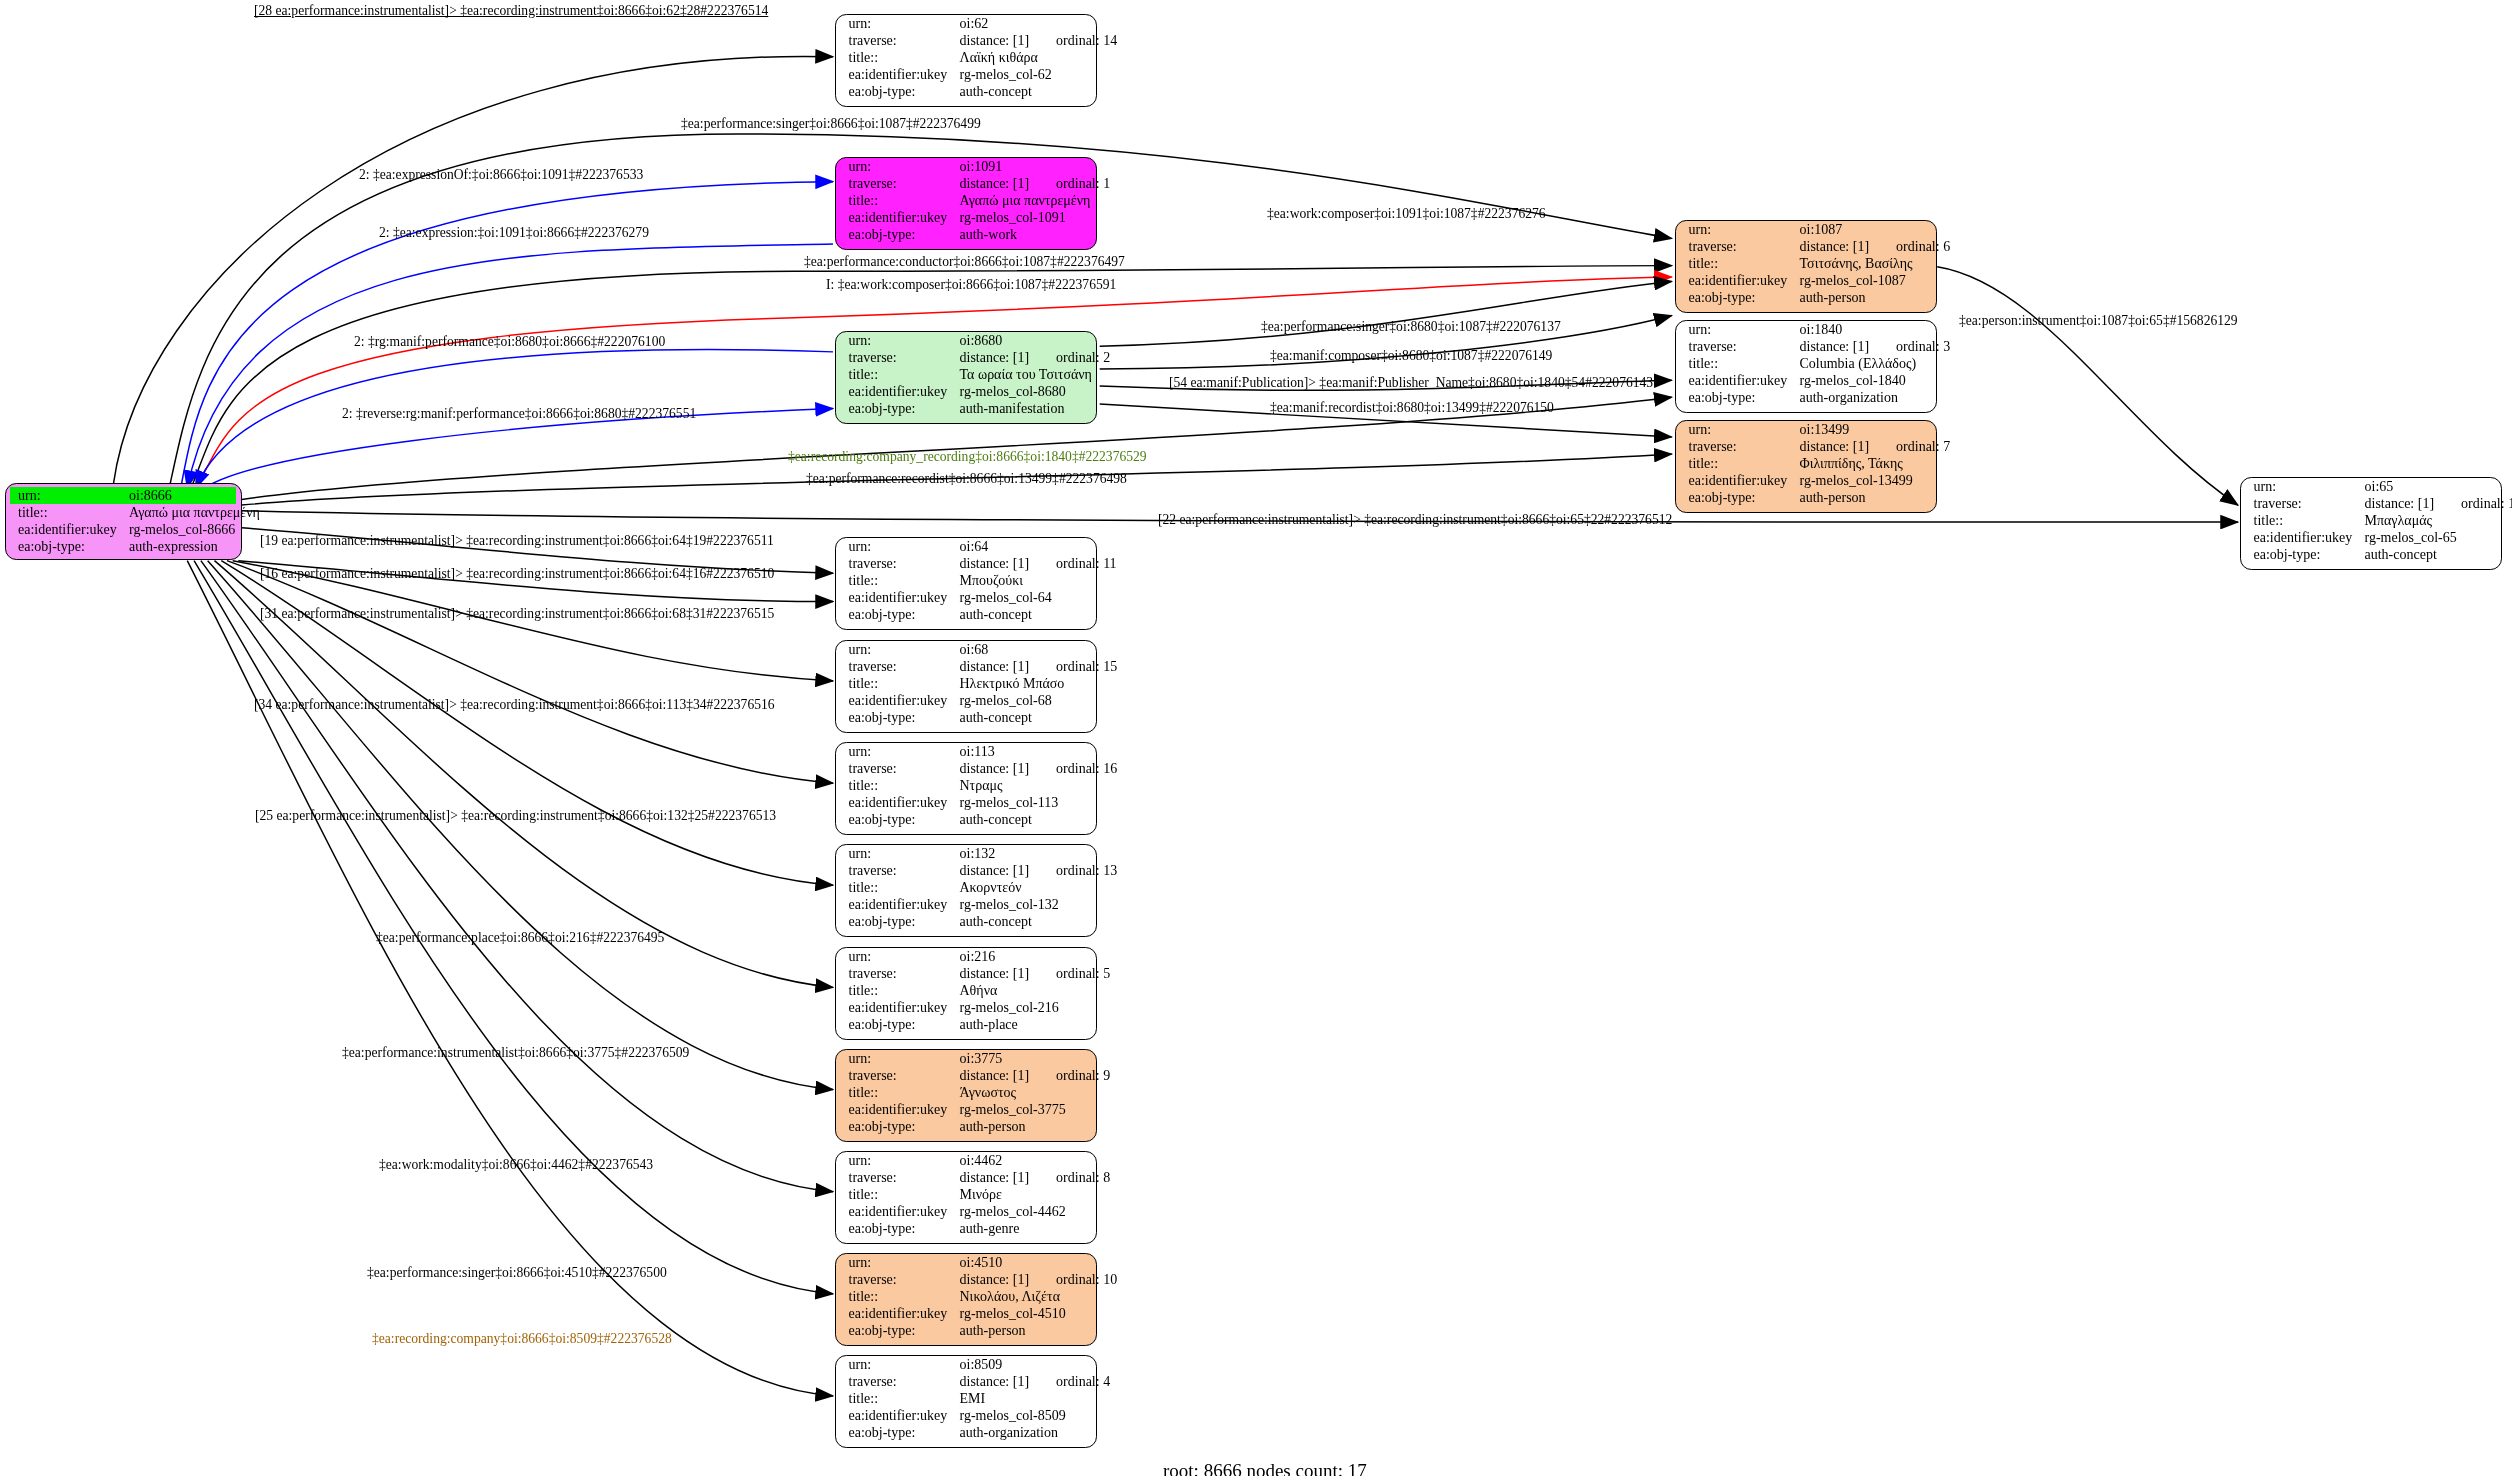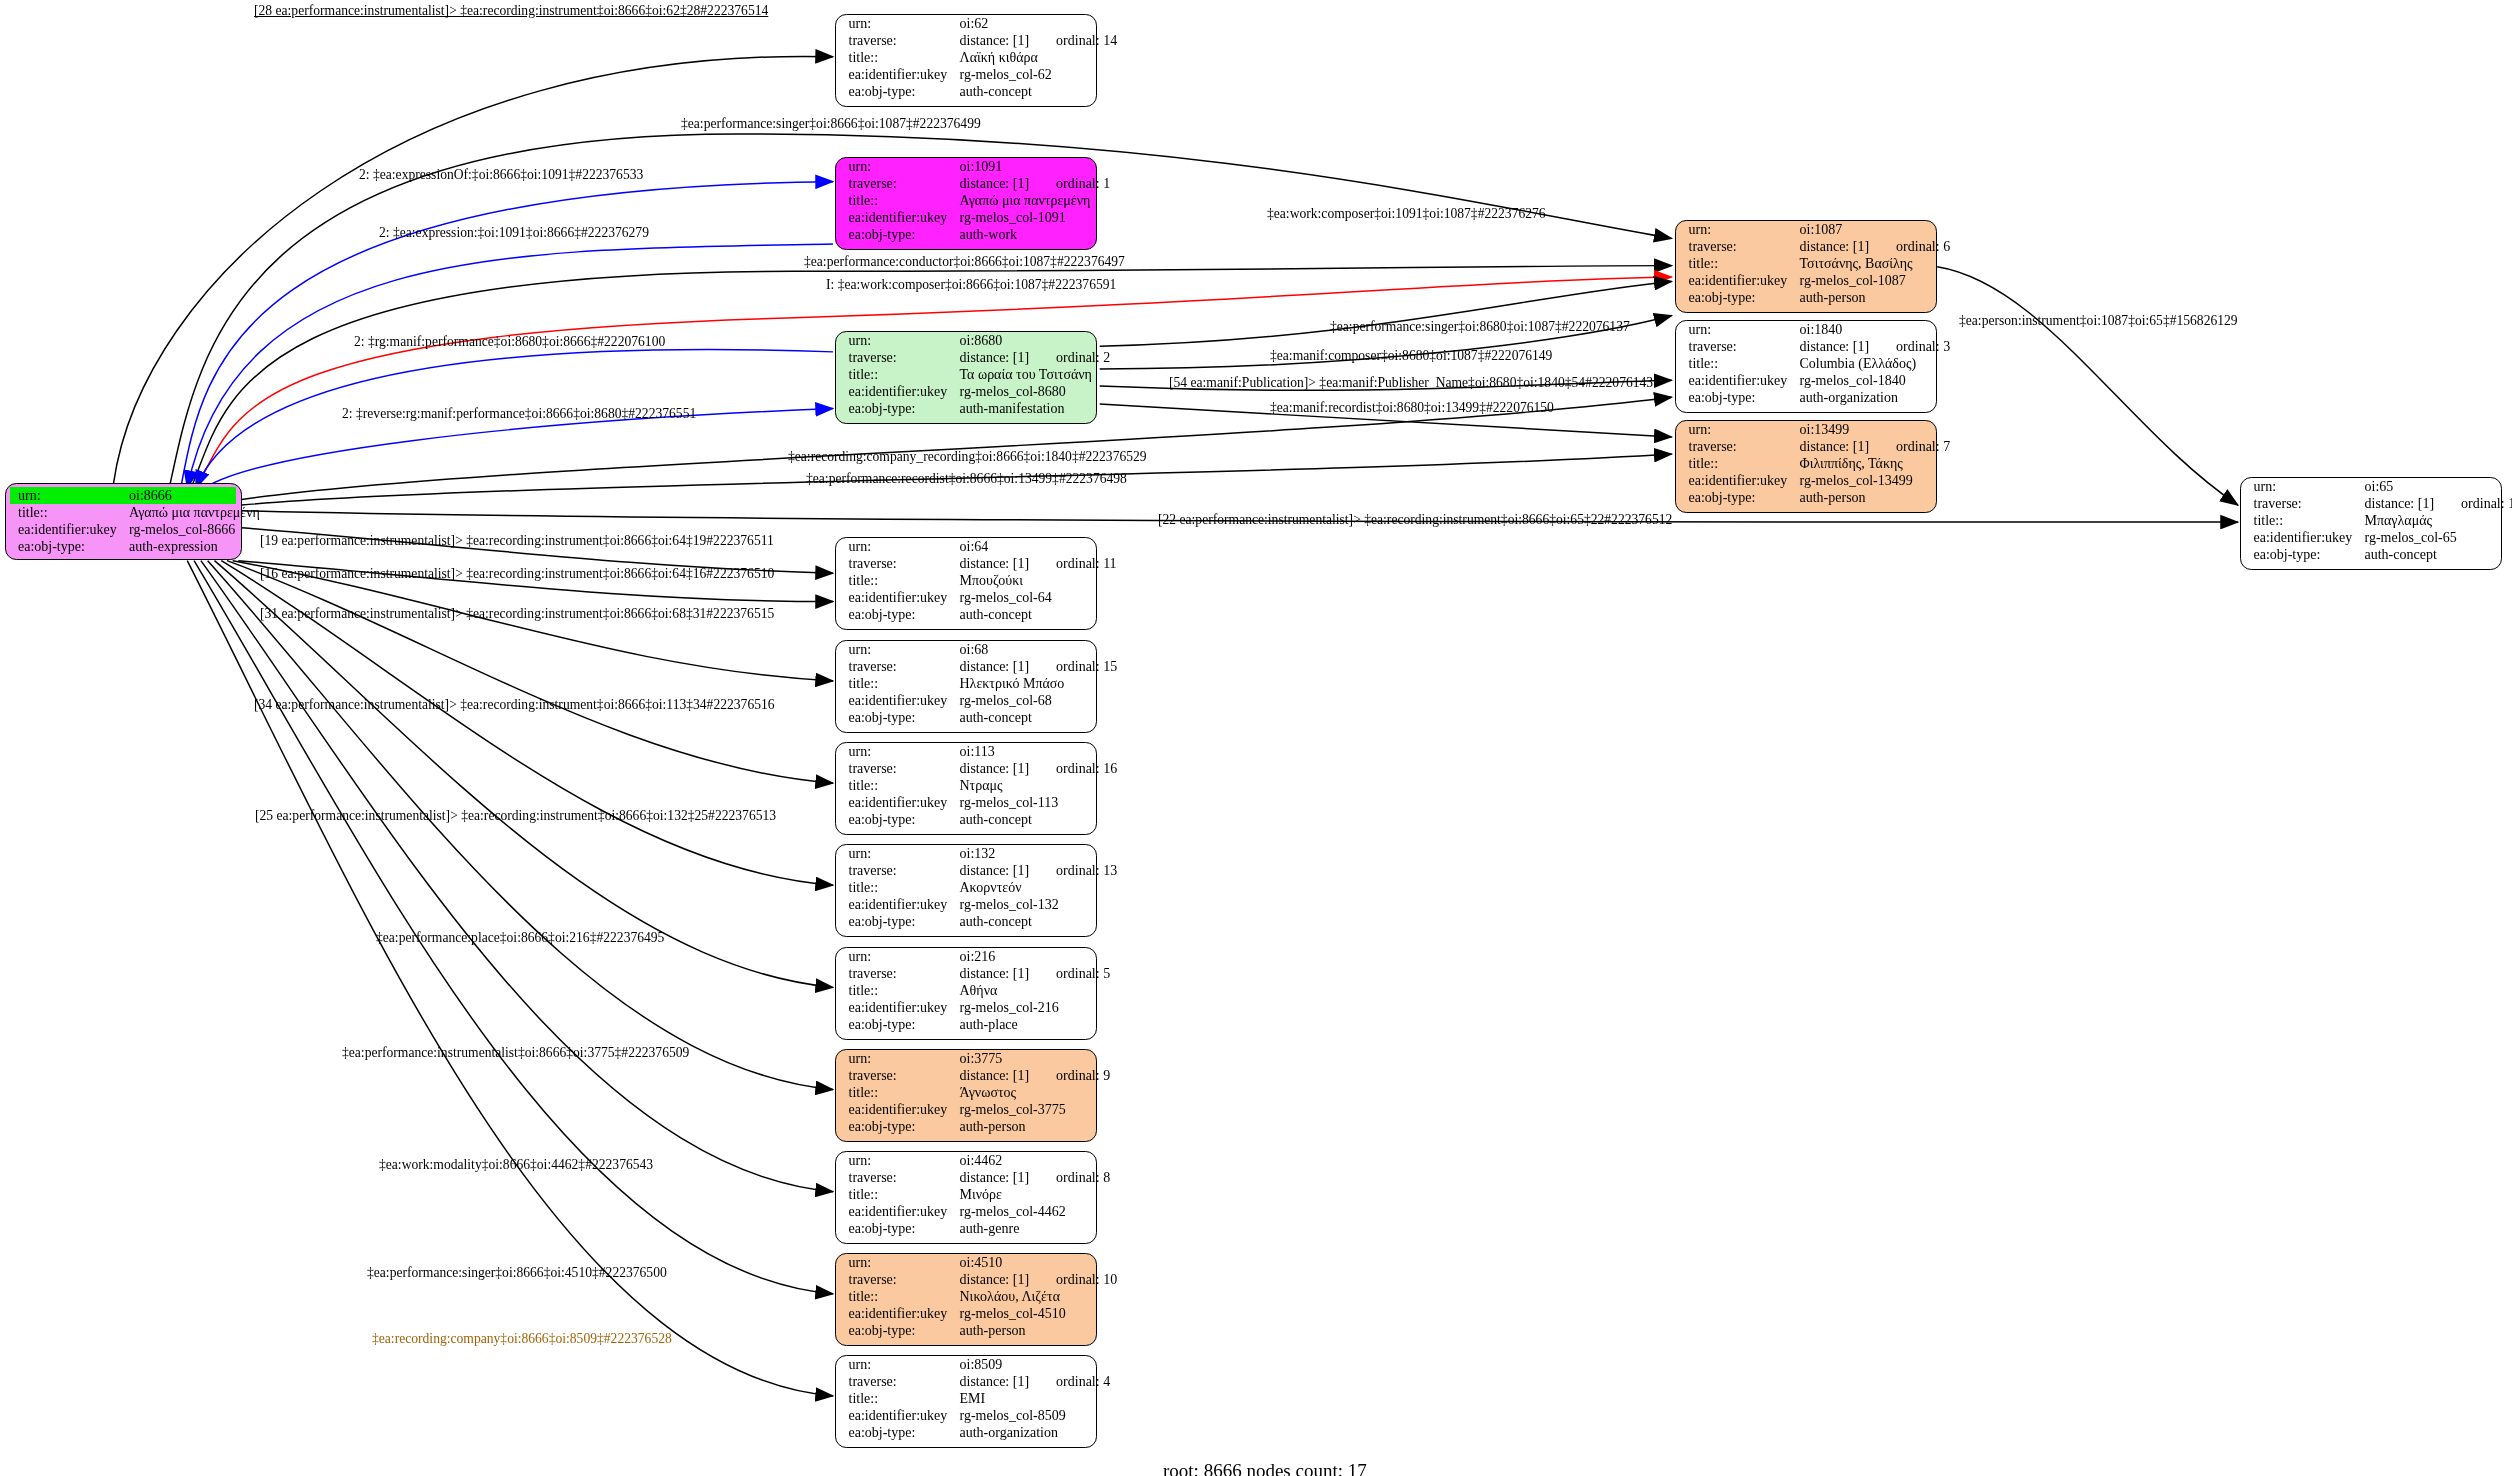--- a/index.html
+++ b/index.html
@@ -446,28 +446,28 @@
       </div>
     </div>
   <div id="labels-layer">
       <div class="elabel" style="left: 254px; top: 3.4px; color: rgb(0, 0, 0); text-decoration: underline;">[28 ea:performance:instrumentalist]&gt; ‡ea:recording:instrument‡oi:8666‡oi:62‡28#222376514</div>
       <div class="elabel" style="left: 681px; top: 116px; color: rgb(0, 0, 0);">‡ea:performance:singer‡oi:8666‡oi:1087‡#222376499</div>
       <div class="elabel" style="left: 359px; top: 167px; color: rgb(0, 0, 0);">2: ‡ea:expressionOf:‡oi:8666‡oi:1091‡#222376533</div>
       <div class="elabel" style="left: 379px; top: 225px; color: rgb(0, 0, 0);">2: ‡ea:expression:‡oi:1091‡oi:8666‡#222376279</div>
       <div class="elabel" style="left: 1267px; top: 206px; color: rgb(0, 0, 0);">‡ea:work:composer‡oi:1091‡oi:1087‡#222376276</div>
       <div class="elabel" style="left: 804px; top: 254px; color: rgb(0, 0, 0);">‡ea:performance:conductor‡oi:8666‡oi:1087‡#222376497</div>
       <div class="elabel" style="left: 826px; top: 277px; color: rgb(0, 0, 0);">I: ‡ea:work:composer‡oi:8666‡oi:1087‡#222376591</div>
-      <div class="elabel" style="left: 1330px; top: 319px; color: rgb(0, 0, 0);">‡ea:performance:singer‡oi:8680‡oi:1087‡#222076137</div>
+      <div class="elabel" style="left: 1261px; top: 319px; color: rgb(0, 0, 0);">‡ea:performance:singer‡oi:8680‡oi:1087‡#222076137</div>
       <div class="elabel" style="left: 354px; top: 334px; color: rgb(0, 0, 0);">2: ‡rg:manif:performance‡oi:8680‡oi:8666‡#222076100</div>
       <div class="elabel" style="left: 1270px; top: 348px; color: rgb(0, 0, 0);">‡ea:manif:composer‡oi:8680‡oi:1087‡#222076149</div>
       <div class="elabel" style="left: 1169px; top: 375px; color: rgb(0, 0, 0);">[54 ea:manif:Publication]&gt; ‡ea:manif:Publisher_Name‡oi:8680‡oi:1840‡54#222076143</div>
       <div class="elabel" style="left: 342px; top: 406px; color: rgb(0, 0, 0);">2: ‡reverse:rg:manif:performance‡oi:8666‡oi:8680‡#222376551</div>
       <div class="elabel" style="left: 1270px; top: 400px; color: rgb(0, 0, 0);">‡ea:manif:recordist‡oi:8680‡oi:13499‡#222076150</div>
       <div class="elabel" style="left: 1959px; top: 313px; color: rgb(0, 0, 0);">‡ea:person:instrument‡oi:1087‡oi:65‡#156826129</div>
-      <div class="elabel" style="left: 788px; top: 449px; color: #000000;">‡ea:recording:company_recording‡oi:8666‡oi:1840‡#222376529</div>
+      <div class="elabel" style="left: 788px; top: 449px; color: #4d7c0f;">‡ea:recording:company_recording‡oi:8666‡oi:1840‡#222376529</div>
       <div class="elabel" style="left: 806px; top: 471px; color: rgb(0, 0, 0);">‡ea:performance:recordist‡oi:8666‡oi:13499‡#222376498</div>
       <div class="elabel" style="left: 1158px; top: 512px; color: rgb(0, 0, 0);">[22 ea:performance:instrumentalist]&gt; ‡ea:recording:instrument‡oi:8666‡oi:65‡22#222376512</div>
       <div class="elabel" style="left: 260px; top: 533px; color: rgb(0, 0, 0);">[19 ea:performance:instrumentalist]&gt; ‡ea:recording:instrument‡oi:8666‡oi:64‡19#222376511</div>
       <div class="elabel" style="left: 260px; top: 566px; color: rgb(0, 0, 0);">[16 ea:performance:instrumentalist]&gt; ‡ea:recording:instrument‡oi:8666‡oi:64‡16#222376510</div>
       <div class="elabel" style="left: 260px; top: 606px; color: rgb(0, 0, 0);">[31 ea:performance:instrumentalist]&gt; ‡ea:recording:instrument‡oi:8666‡oi:68‡31#222376515</div>
       <div class="elabel" style="left: 254px; top: 697px; color: rgb(0, 0, 0);">[34 ea:performance:instrumentalist]&gt; ‡ea:recording:instrument‡oi:8666‡oi:113‡34#222376516</div>
       <div class="elabel" style="left: 255px; top: 808px; color: rgb(0, 0, 0);">[25 ea:performance:instrumentalist]&gt; ‡ea:recording:instrument‡oi:8666‡oi:132‡25#222376513</div>
       <div class="elabel" style="left: 376px; top: 930px; color: rgb(0, 0, 0);">‡ea:performance:place‡oi:8666‡oi:216‡#222376495</div>
       <div class="elabel" style="left: 342px; top: 1045px; color: rgb(0, 0, 0);">‡ea:performance:instrumentalist‡oi:8666‡oi:3775‡#222376509</div>
       <div class="elabel" style="left: 379px; top: 1157px; color: rgb(0, 0, 0);">‡ea:work:modality‡oi:8666‡oi:4462‡#222376543</div>

